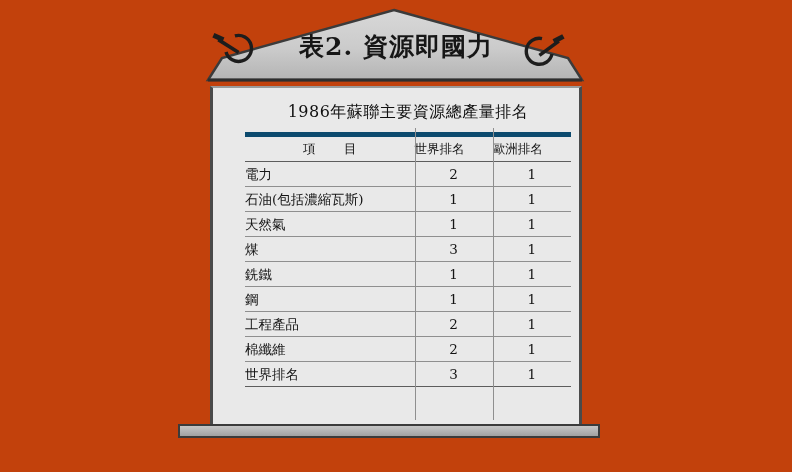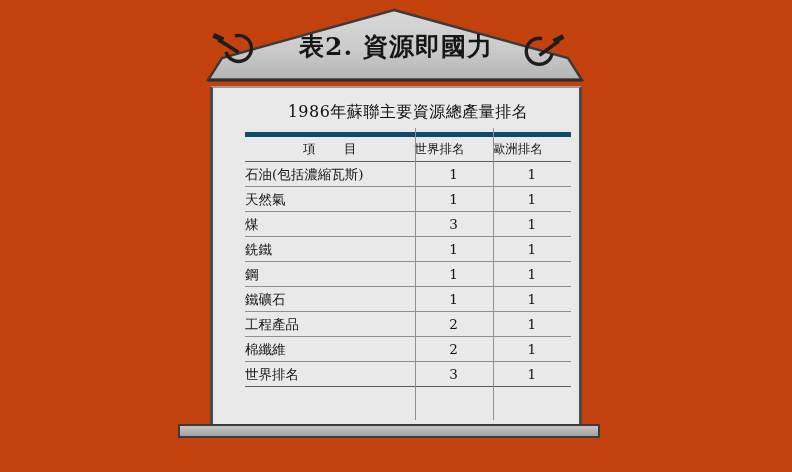--- a/index.html
+++ b/index.html
@@ -198,20 +198,25 @@
         </colgroup>
         <thead>
           <tr>
             <th class="col-item">項　目</th>
             <th class="col-num">世界排名</th>
             <th class="col-num">歐洲排名</th>
           </tr>
         </thead>
         <tbody>
           <tr>
+            <td class="c-name">電力</td>
+            <td class="c-val">2</td>
+            <td class="c-val">1</td>
+          </tr>
+          <tr>
             <td class="c-name">石油(包括濃縮瓦斯)</td>
             <td class="c-val">1</td>
             <td class="c-val">1</td>
           </tr>
           <tr>
             <td class="c-name">天然氣</td>
             <td class="c-val">1</td>
             <td class="c-val">1</td>
           </tr>
           <tr>
@@ -219,25 +224,20 @@
             <td class="c-val">3</td>
             <td class="c-val">1</td>
           </tr>
           <tr>
             <td class="c-name">銑鐵</td>
             <td class="c-val">1</td>
             <td class="c-val">1</td>
           </tr>
           <tr>
             <td class="c-name">鋼</td>
-            <td class="c-val">1</td>
-            <td class="c-val">1</td>
-          </tr>
-          <tr>
-            <td class="c-name">鐵礦石</td>
             <td class="c-val">1</td>
             <td class="c-val">1</td>
           </tr>
           <tr>
             <td class="c-name">工程產品</td>
             <td class="c-val">2</td>
             <td class="c-val">1</td>
           </tr>
           <tr>
             <td class="c-name">棉纖維</td>

